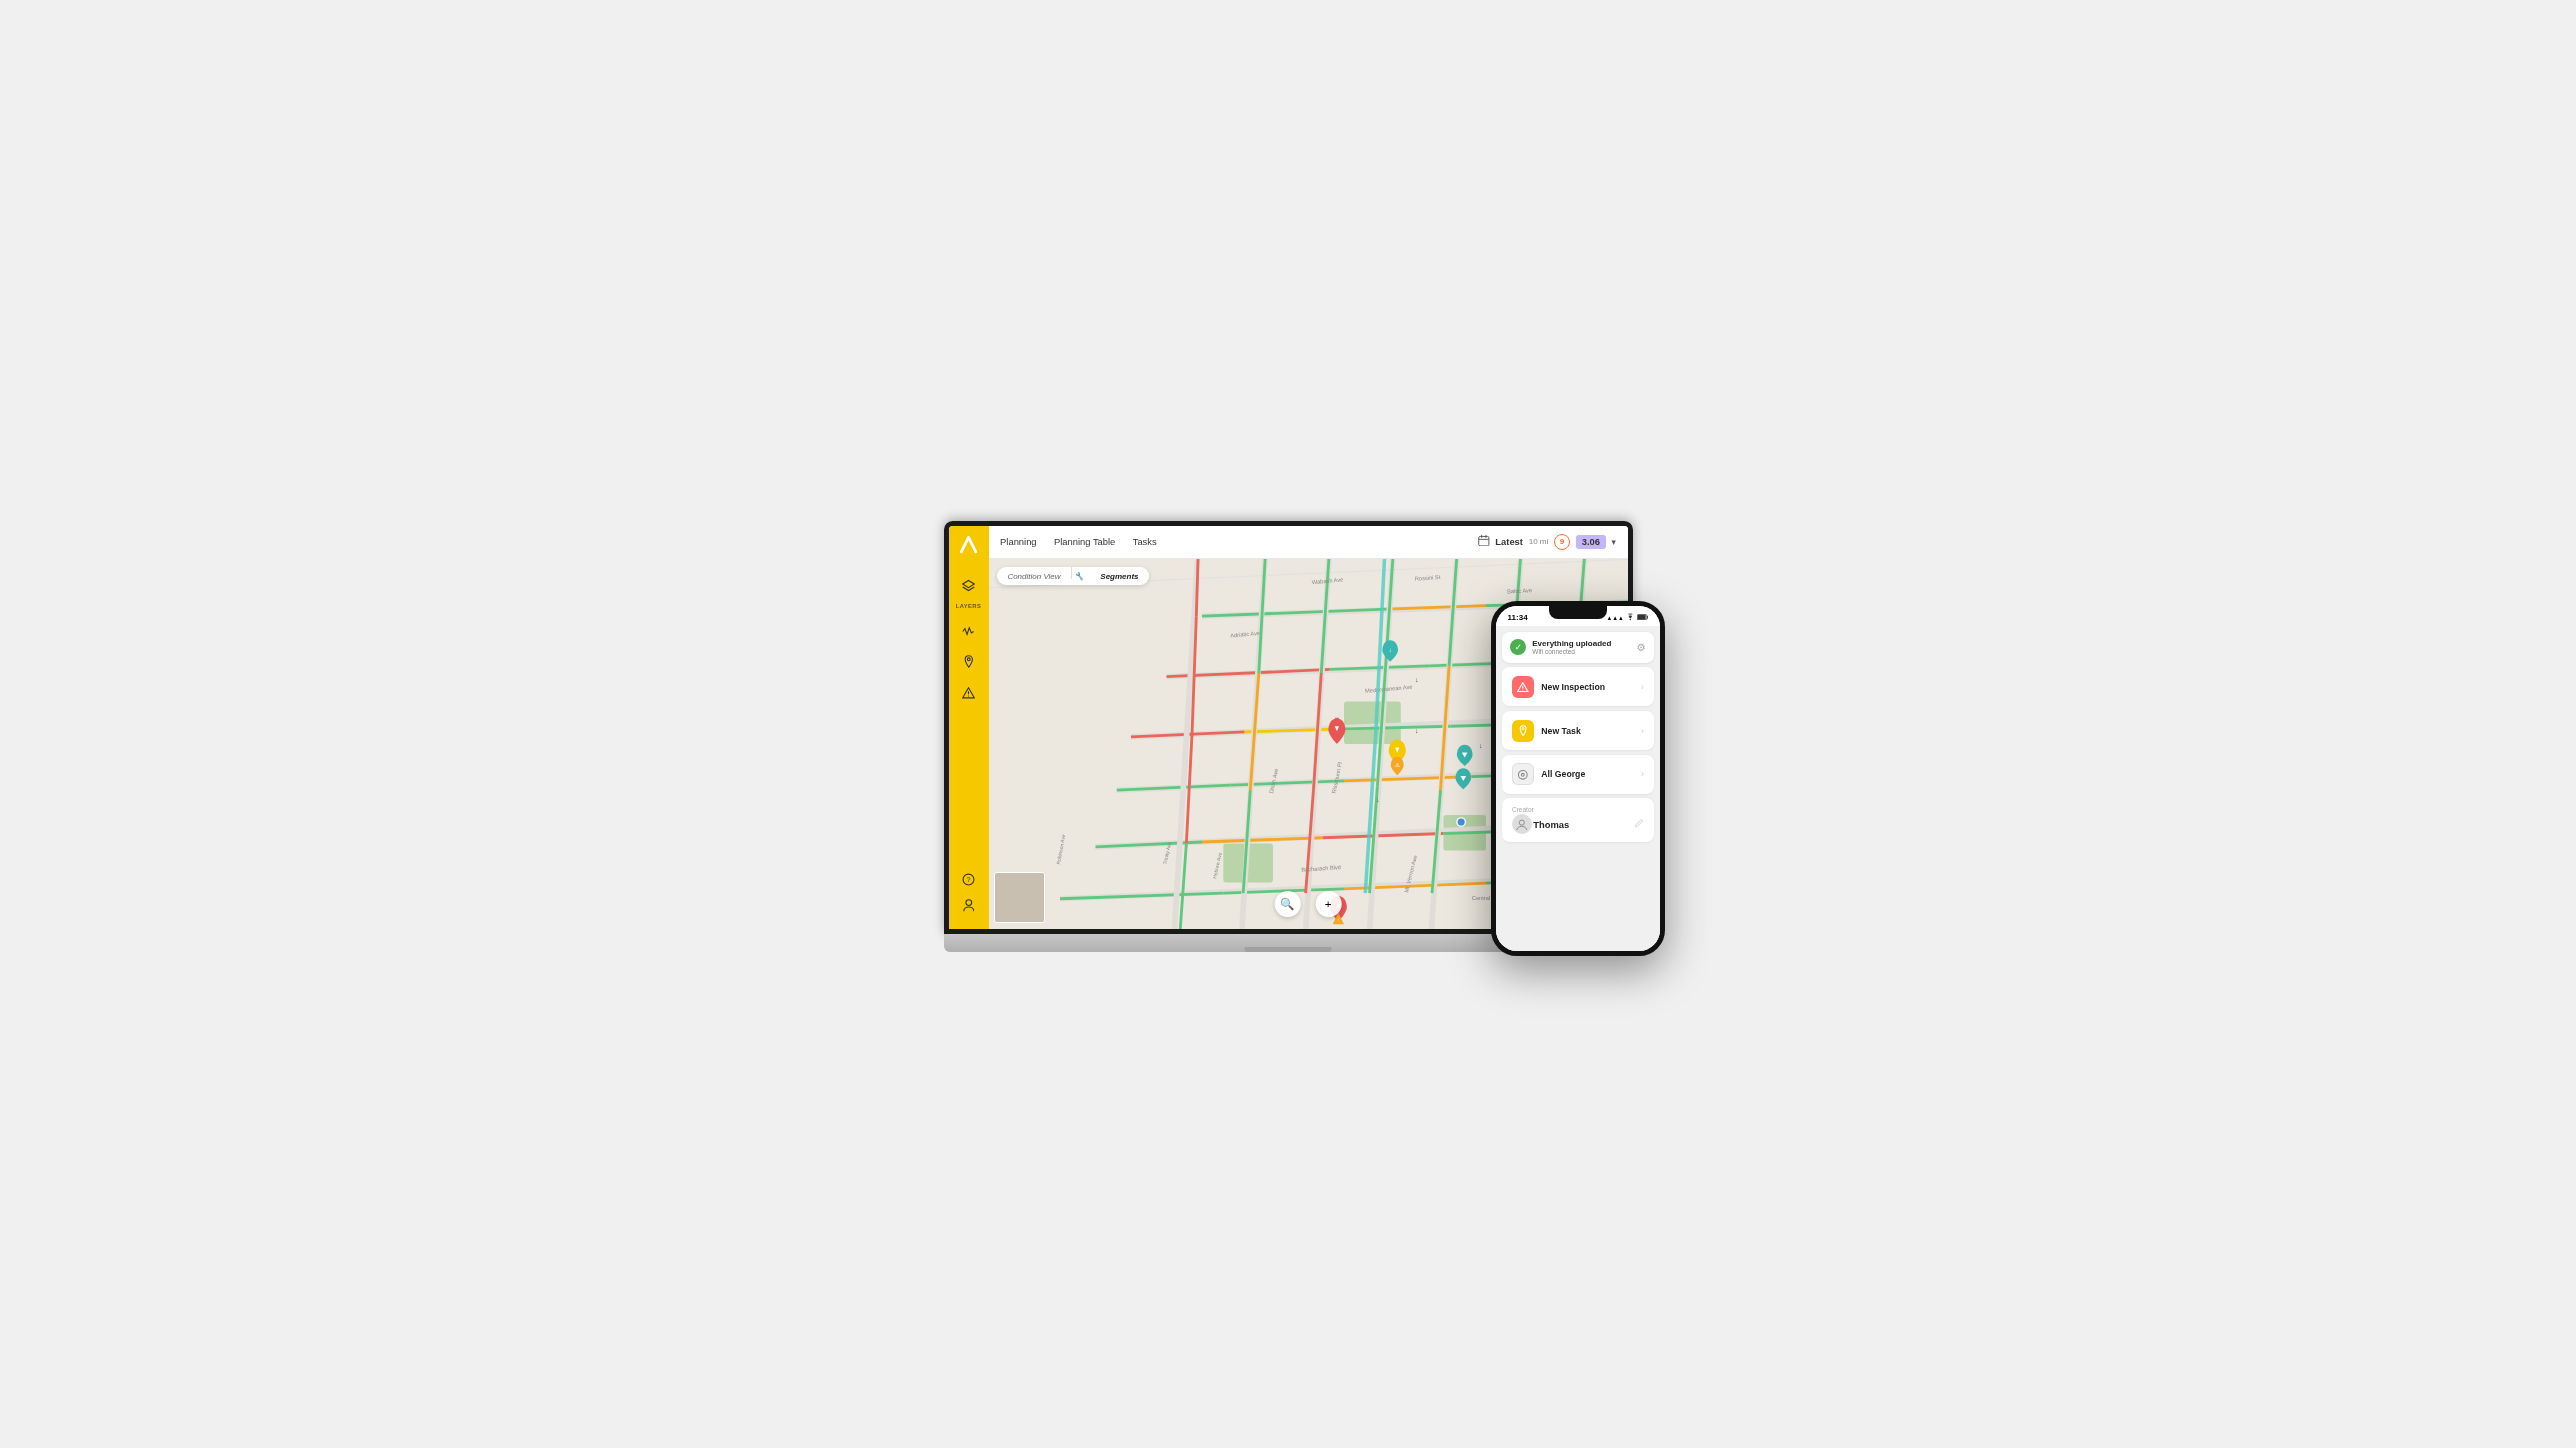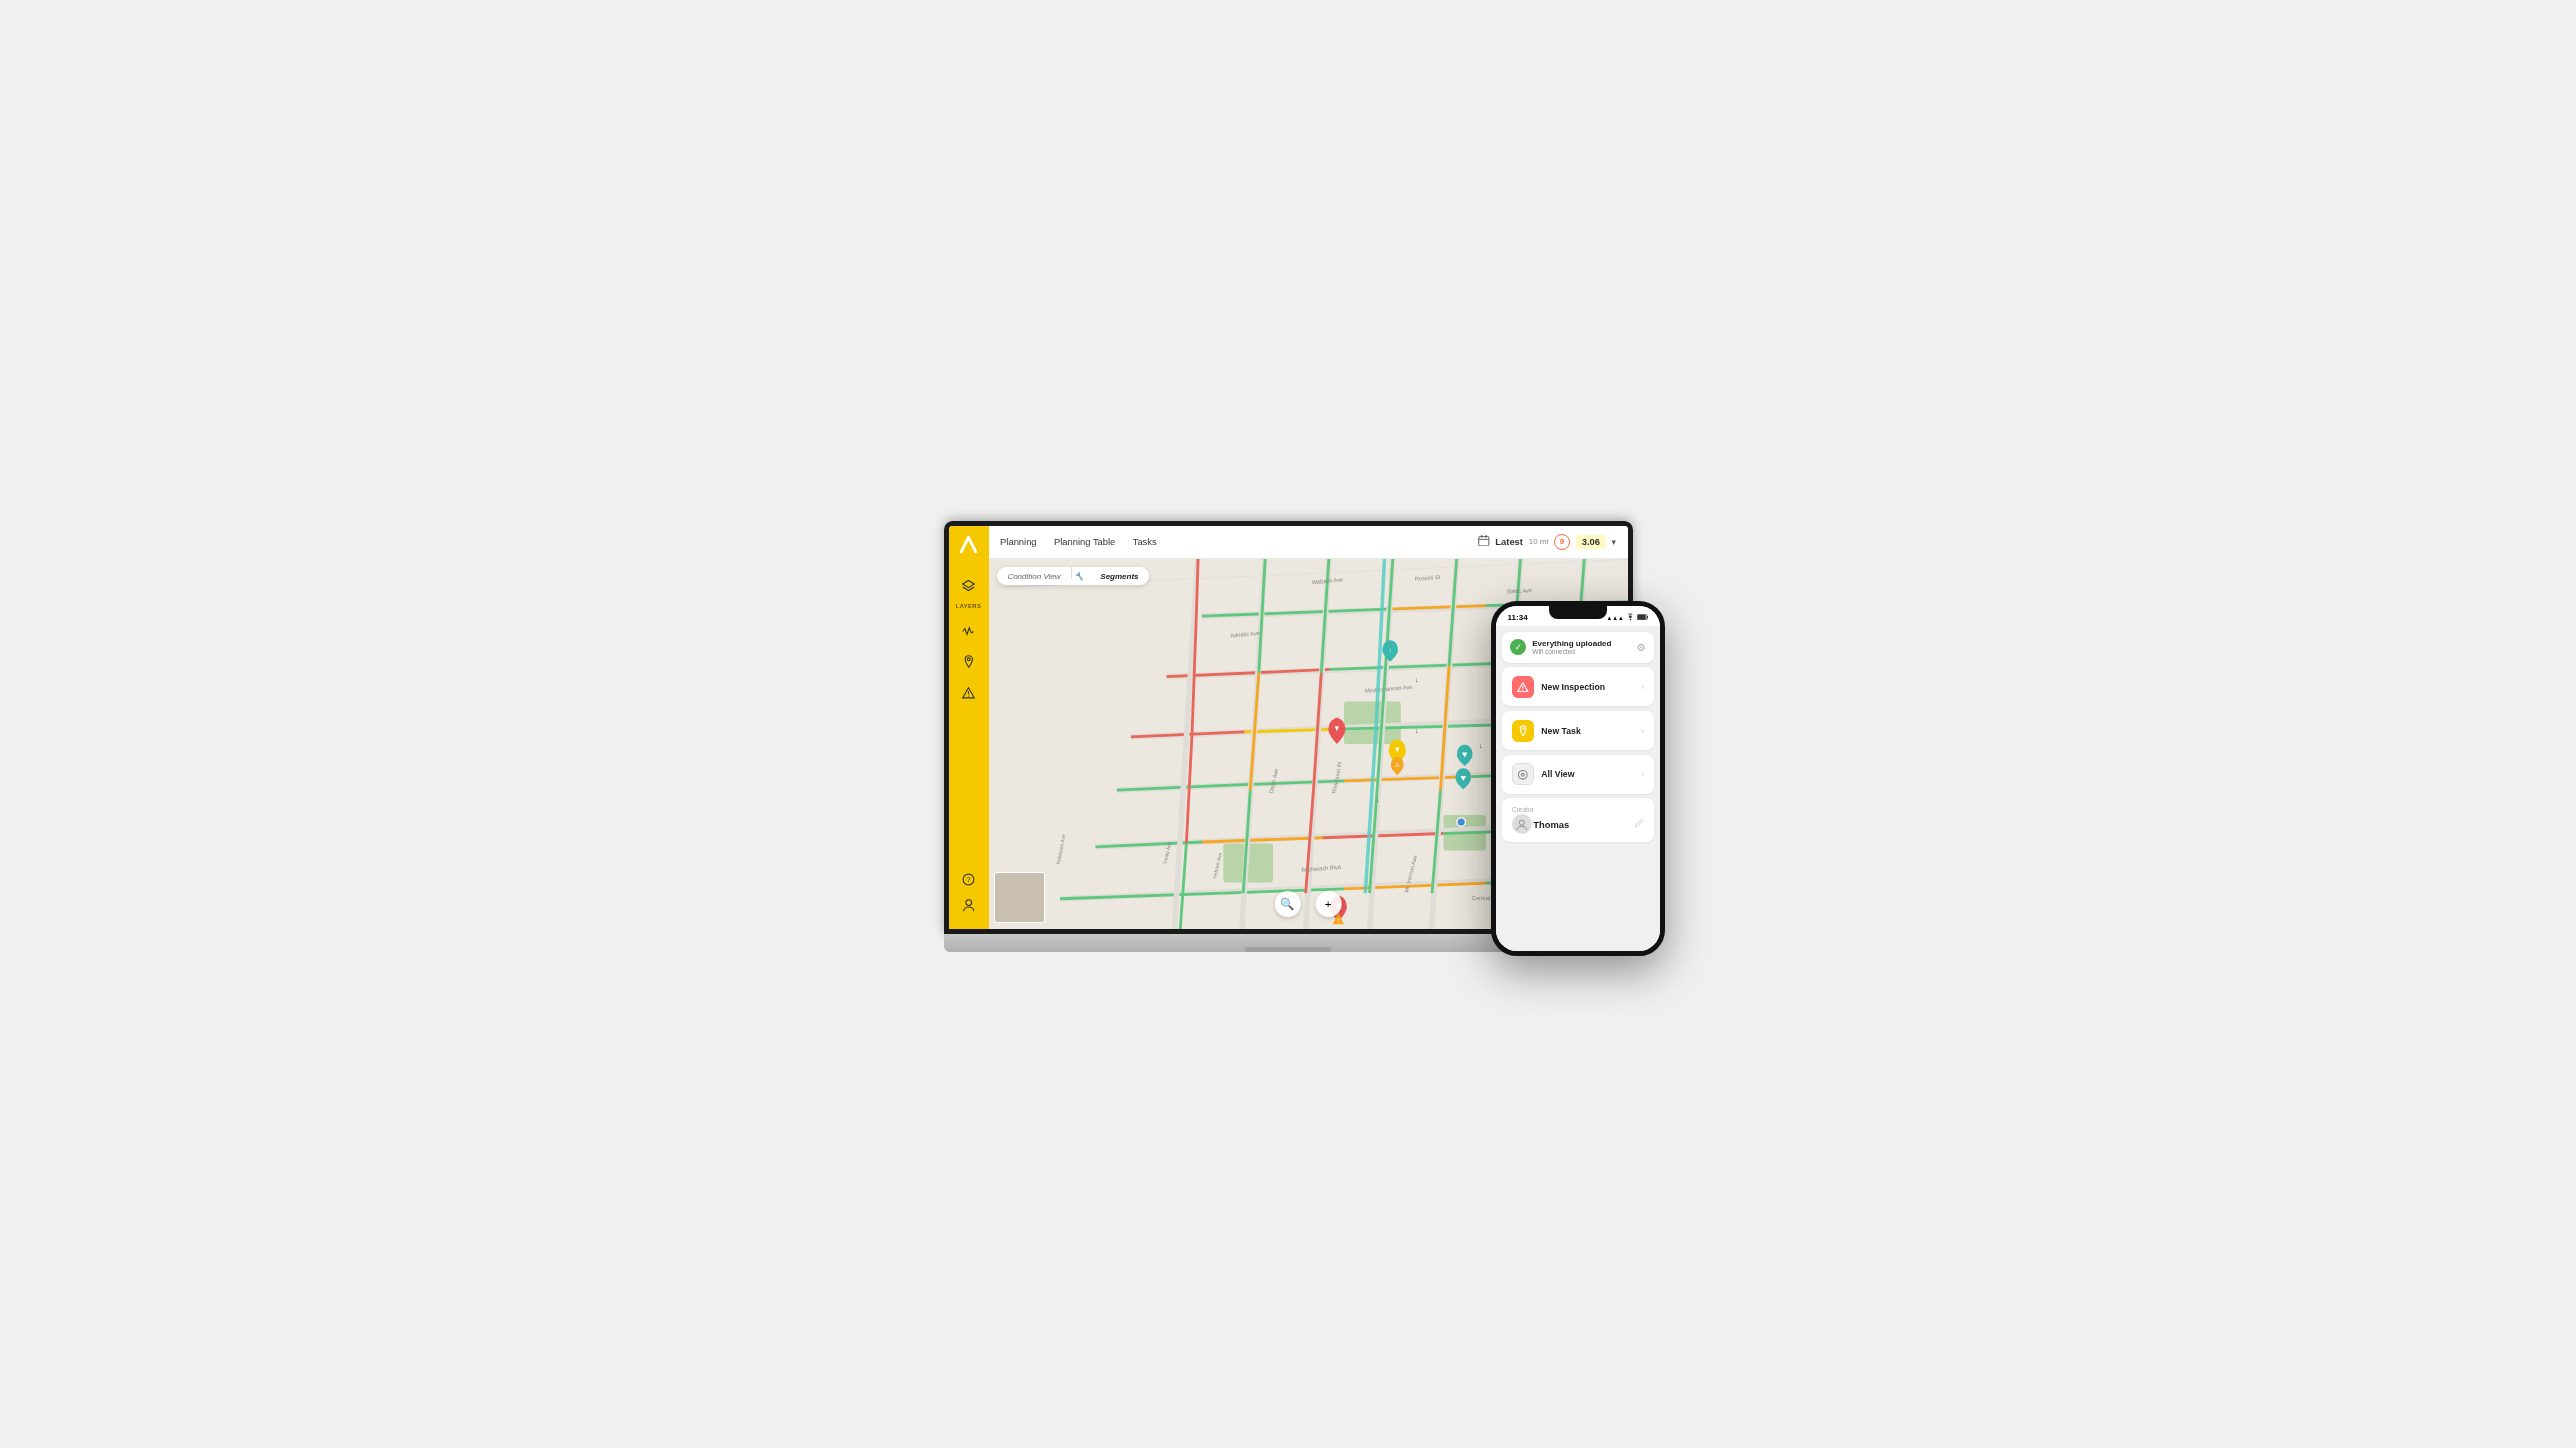--- a/index.html
+++ b/index.html
@@ -173,21 +173,21 @@
       height: 16px;
       display: flex;
       align-items: center;
       justify-content: center;
       font-size: 8px;
       font-weight: 700;
       color: #ff6b35;
     }
 
     .nav-badge-yellow {
-      background: #fef9c3;
+      background: #c4b5fd;
       border-radius: 2.9px;
       padding: 1.5px 5.8px;
       font-size: 9.4px;
       font-weight: 700;
       color: #333;
     }
 
     .nav-dropdown-icon {
       font-size: 8.7px;
       color: #555;
@@ -874,21 +874,21 @@
             <div class="menu-item-arrow">›</div>
           </div>
 
           <div class="phone-menu-item">
             <div class="menu-item-icon icon-white">
               <svg width="11.6" height="11.6" viewBox="0 0 16 16" fill="none">
                 <circle cx="8" cy="8" r="6" stroke="#888" stroke-width="1.5" fill="none"></circle>
                 <circle cx="8" cy="8" r="2" stroke="#888" stroke-width="1.5" fill="none"></circle>
               </svg>
             </div>
-            <div class="menu-item-label">All View</div>
+            <div class="menu-item-label">All George</div>
             <div class="menu-item-arrow">›</div>
           </div>
 
           <div class="creator-section">
             <div class="creator-label">Creator</div>
             <div class="creator-row">
               <div class="creator-avatar">
                 <svg width="11.6" height="11.6" viewBox="0 0 16 16" fill="none">
                   <circle cx="8" cy="5" r="3.5" stroke="#888" stroke-width="1.3" fill="none"></circle>
                   <path d="M1 16C1 12.7 4.1 10 8 10C11.9 10 15 12.7 15 16" stroke="#888" stroke-width="1.3" fill="none"></path>

